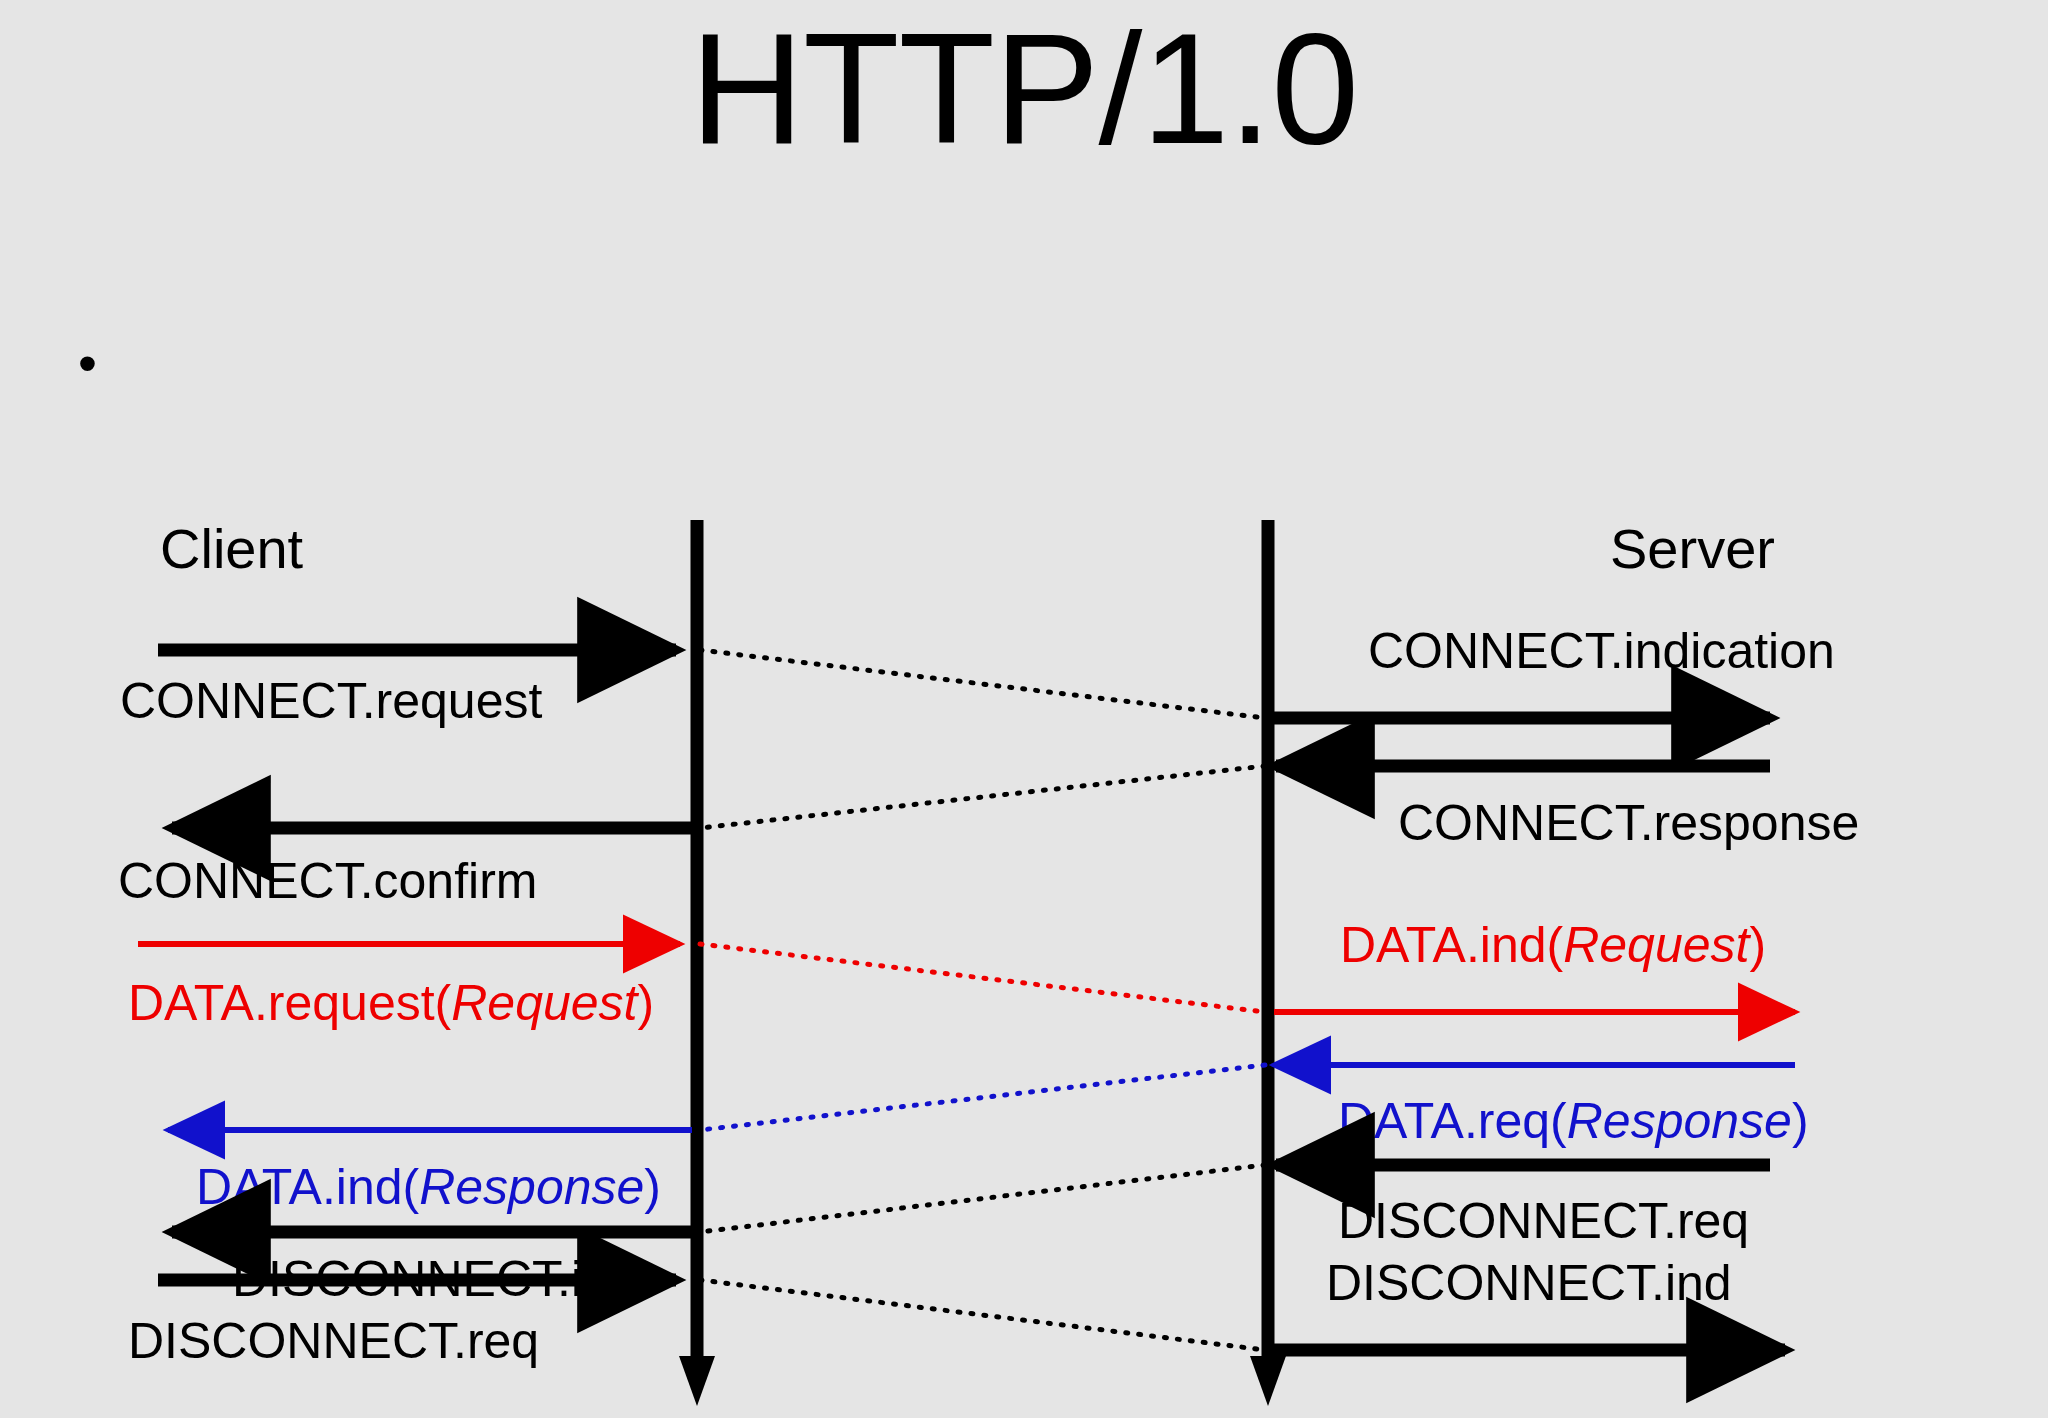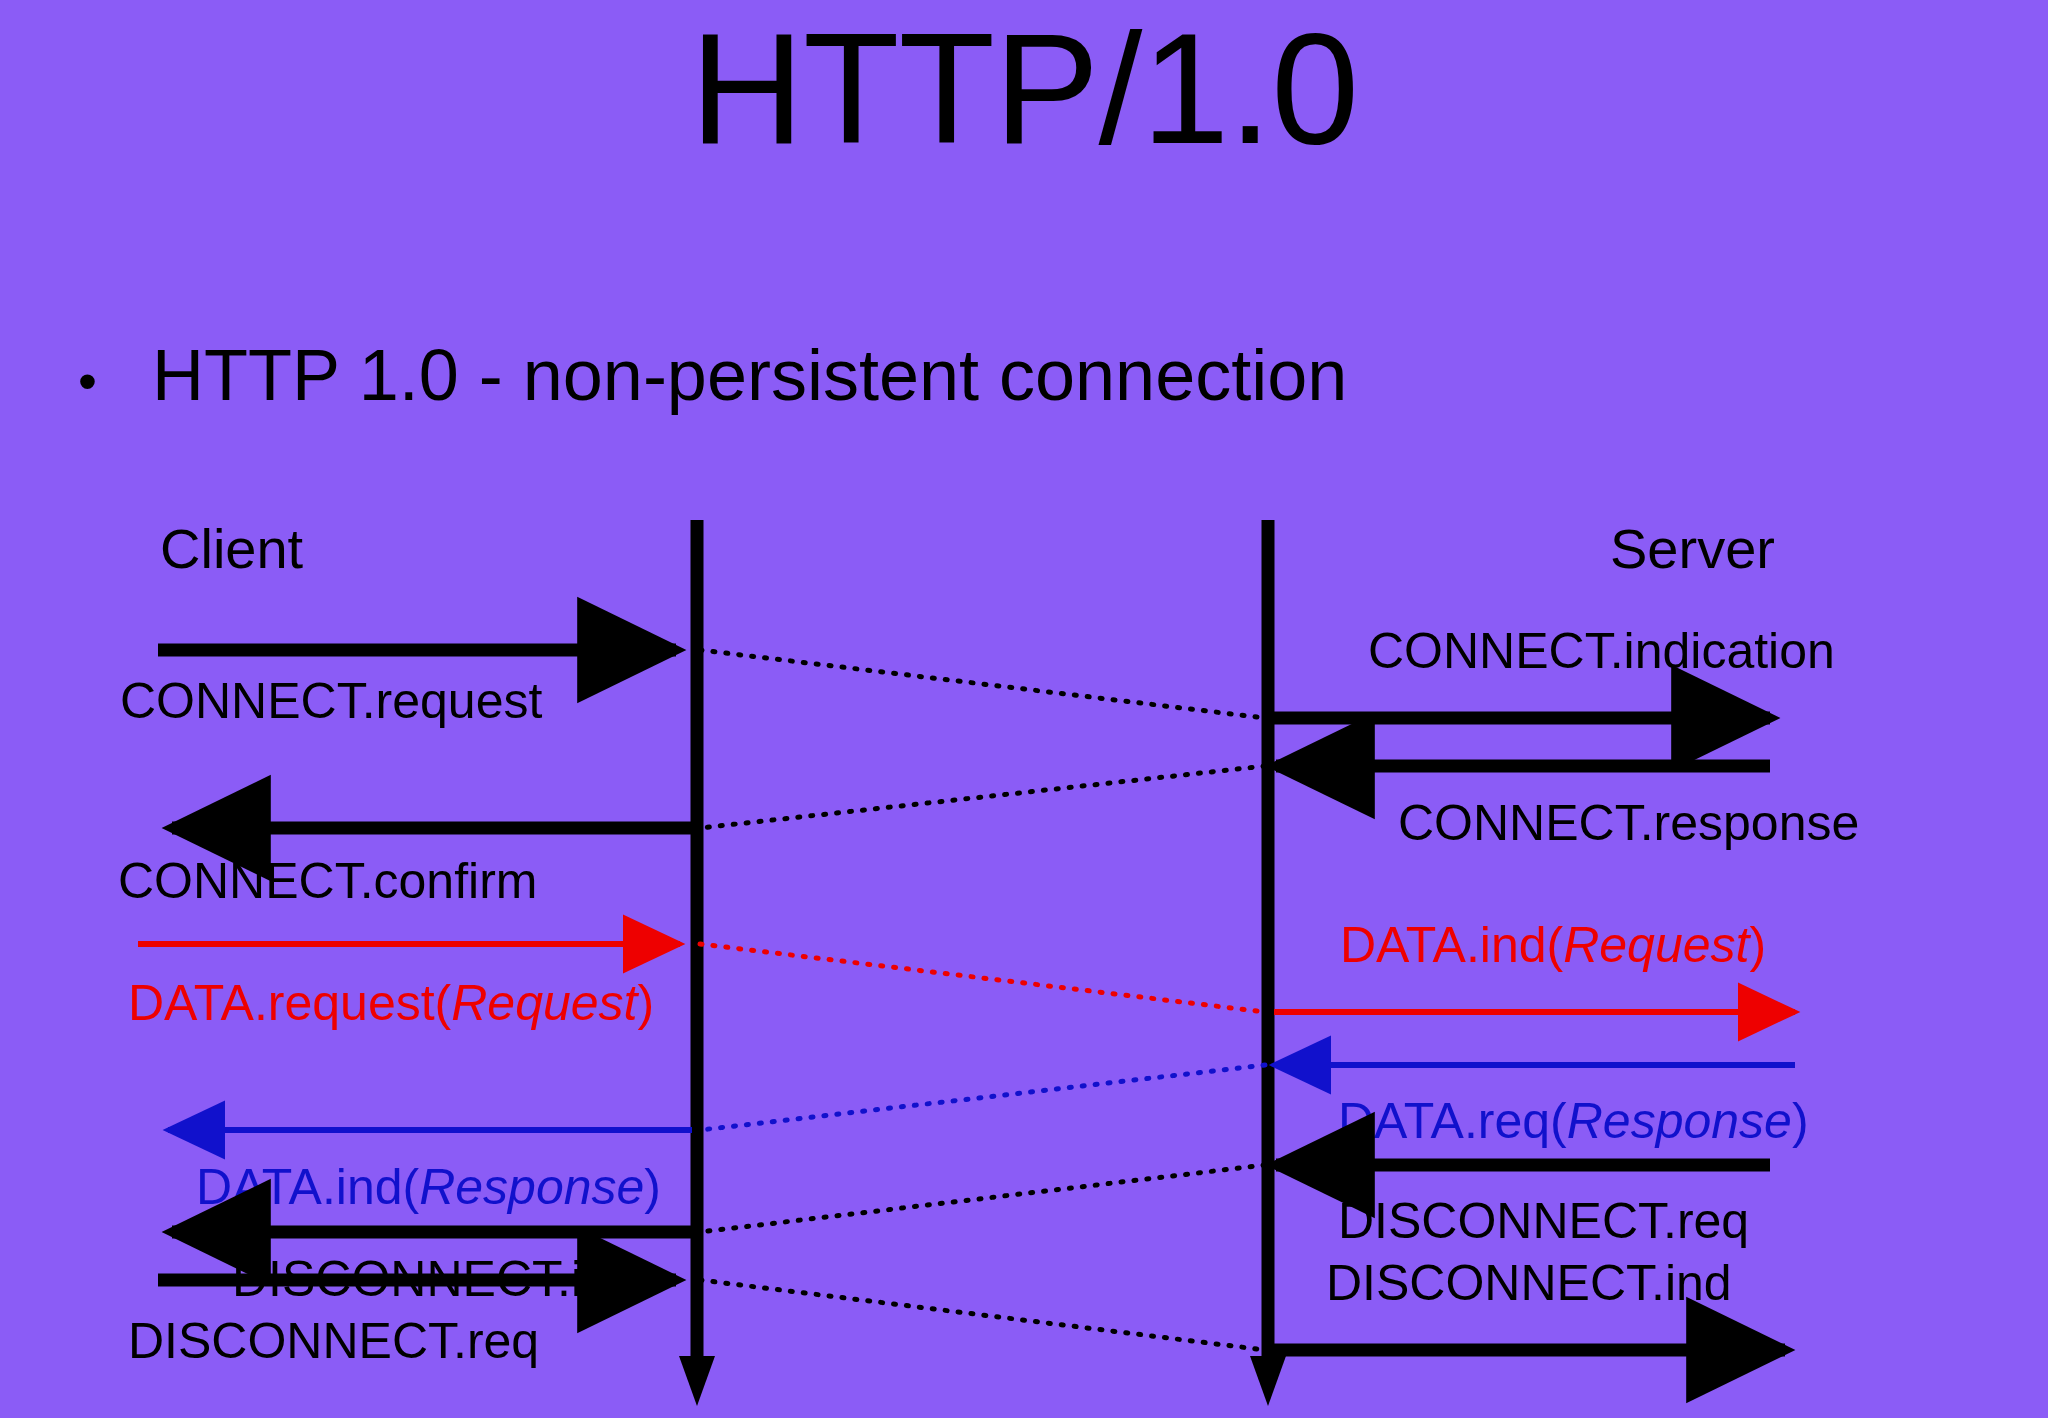--- a/index.html
+++ b/index.html
@@ -4,21 +4,21 @@
 <style>
   html, body {
     margin: 0;
     padding: 0;
     background: #ffffff;
   }
   #slide {
     position: relative;
     width: 2048px;
     height: 1418px;
-    background: #8b5cf6;
+    background: #e5e5e5;
     overflow: hidden;
     font-family: "Liberation Sans", sans-serif;
     color: #000000;
   }
 
   
   #title {
     position: absolute;
     left: 0;
     top: 8px;
@@ -84,21 +84,20 @@
 </style>
 </head>
 <body>
 
 <div id="slide">
 
   <div id="title">HTTP/1.0</div>
 
   <div id="bullet-row">
     <span id="bullet-marker">•</span>
-    <span id="bullet-text">HTTP 1.0 - non-persistent connection</span>
   </div>
 
   <div id="diagram">
     <svg width="2048" height="900" viewBox="0 0 2048 900" xmlns="http://www.w3.org/2000/svg">
 
       <defs>
         <marker id="ah-black" markerWidth="9" markerHeight="9" refX="7.6" refY="4.5" orient="auto" markerUnits="strokeWidth">
           <path d="M0,0.4 L8.4,4.5 L0,8.6 z" fill="#000000"></path>
         </marker>
         <marker id="ah-black-l" markerWidth="9" markerHeight="9" refX="7.6" refY="4.5" orient="auto" markerUnits="strokeWidth">

